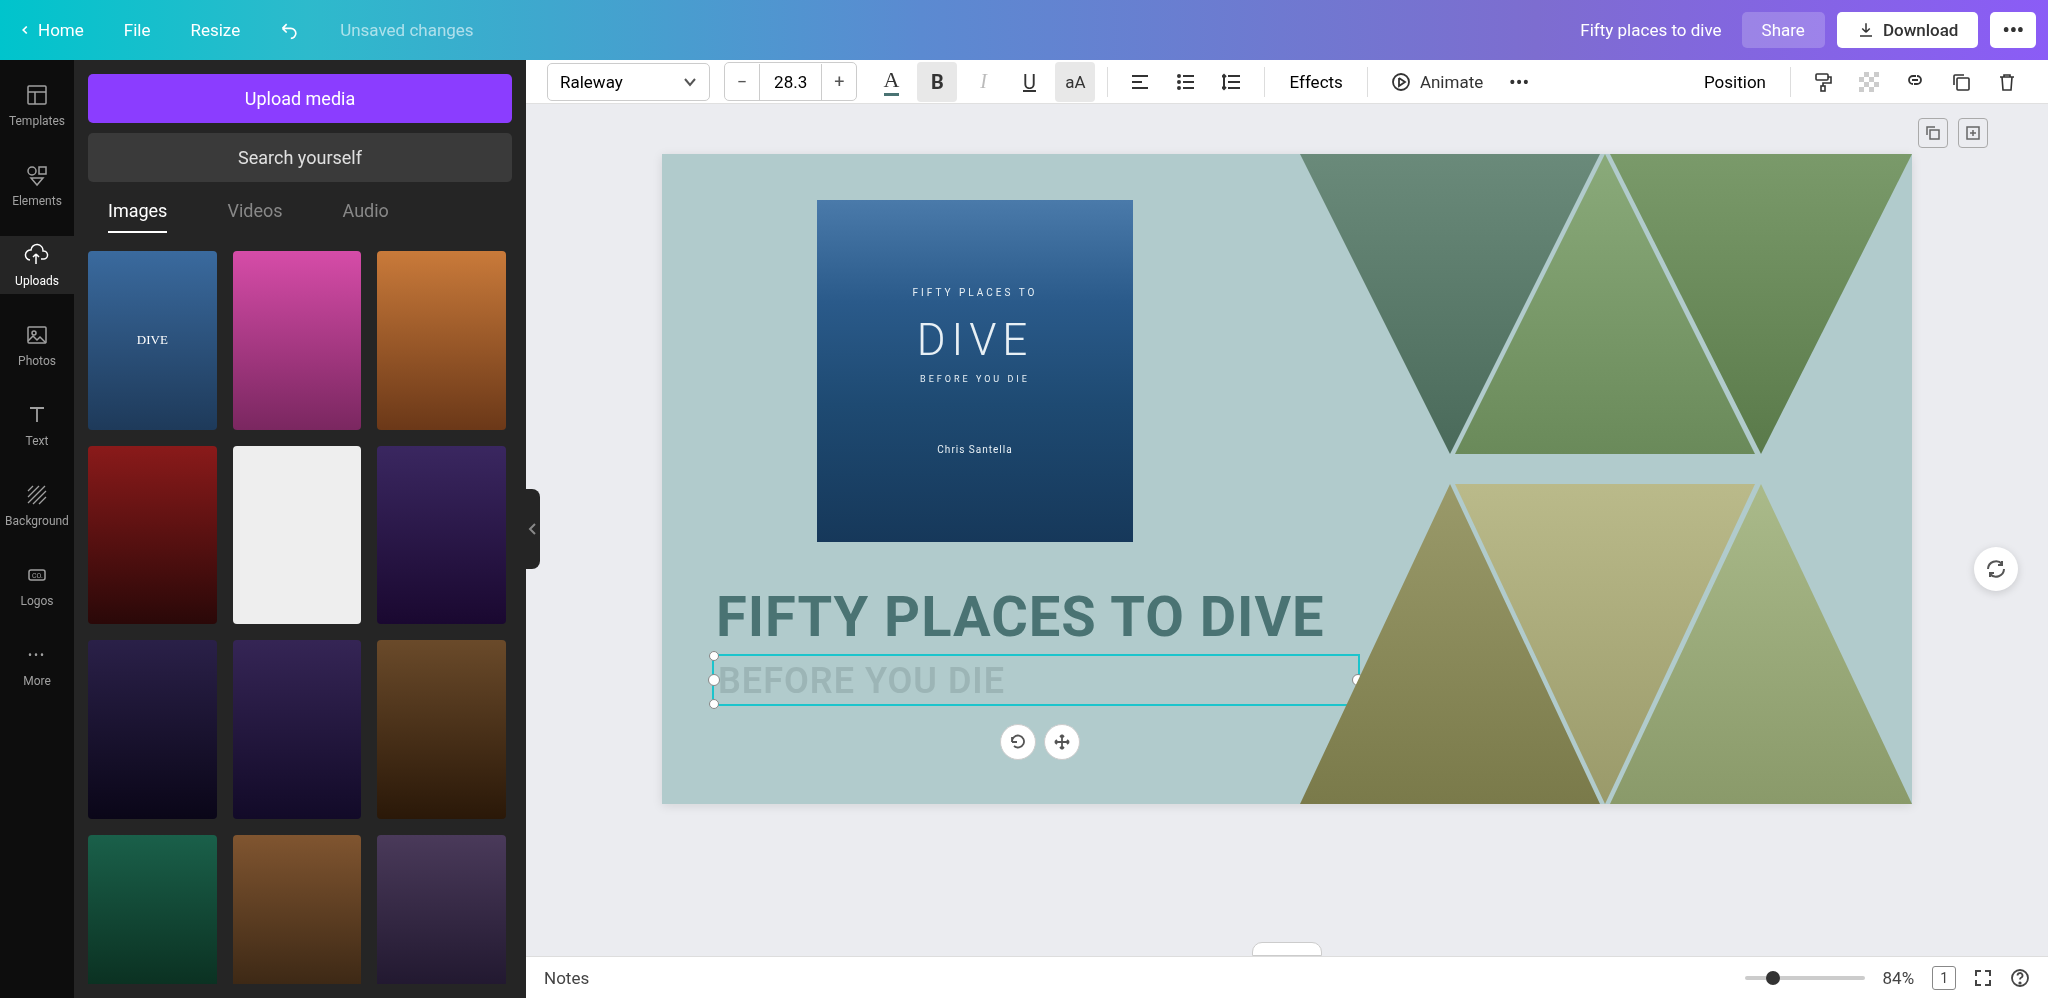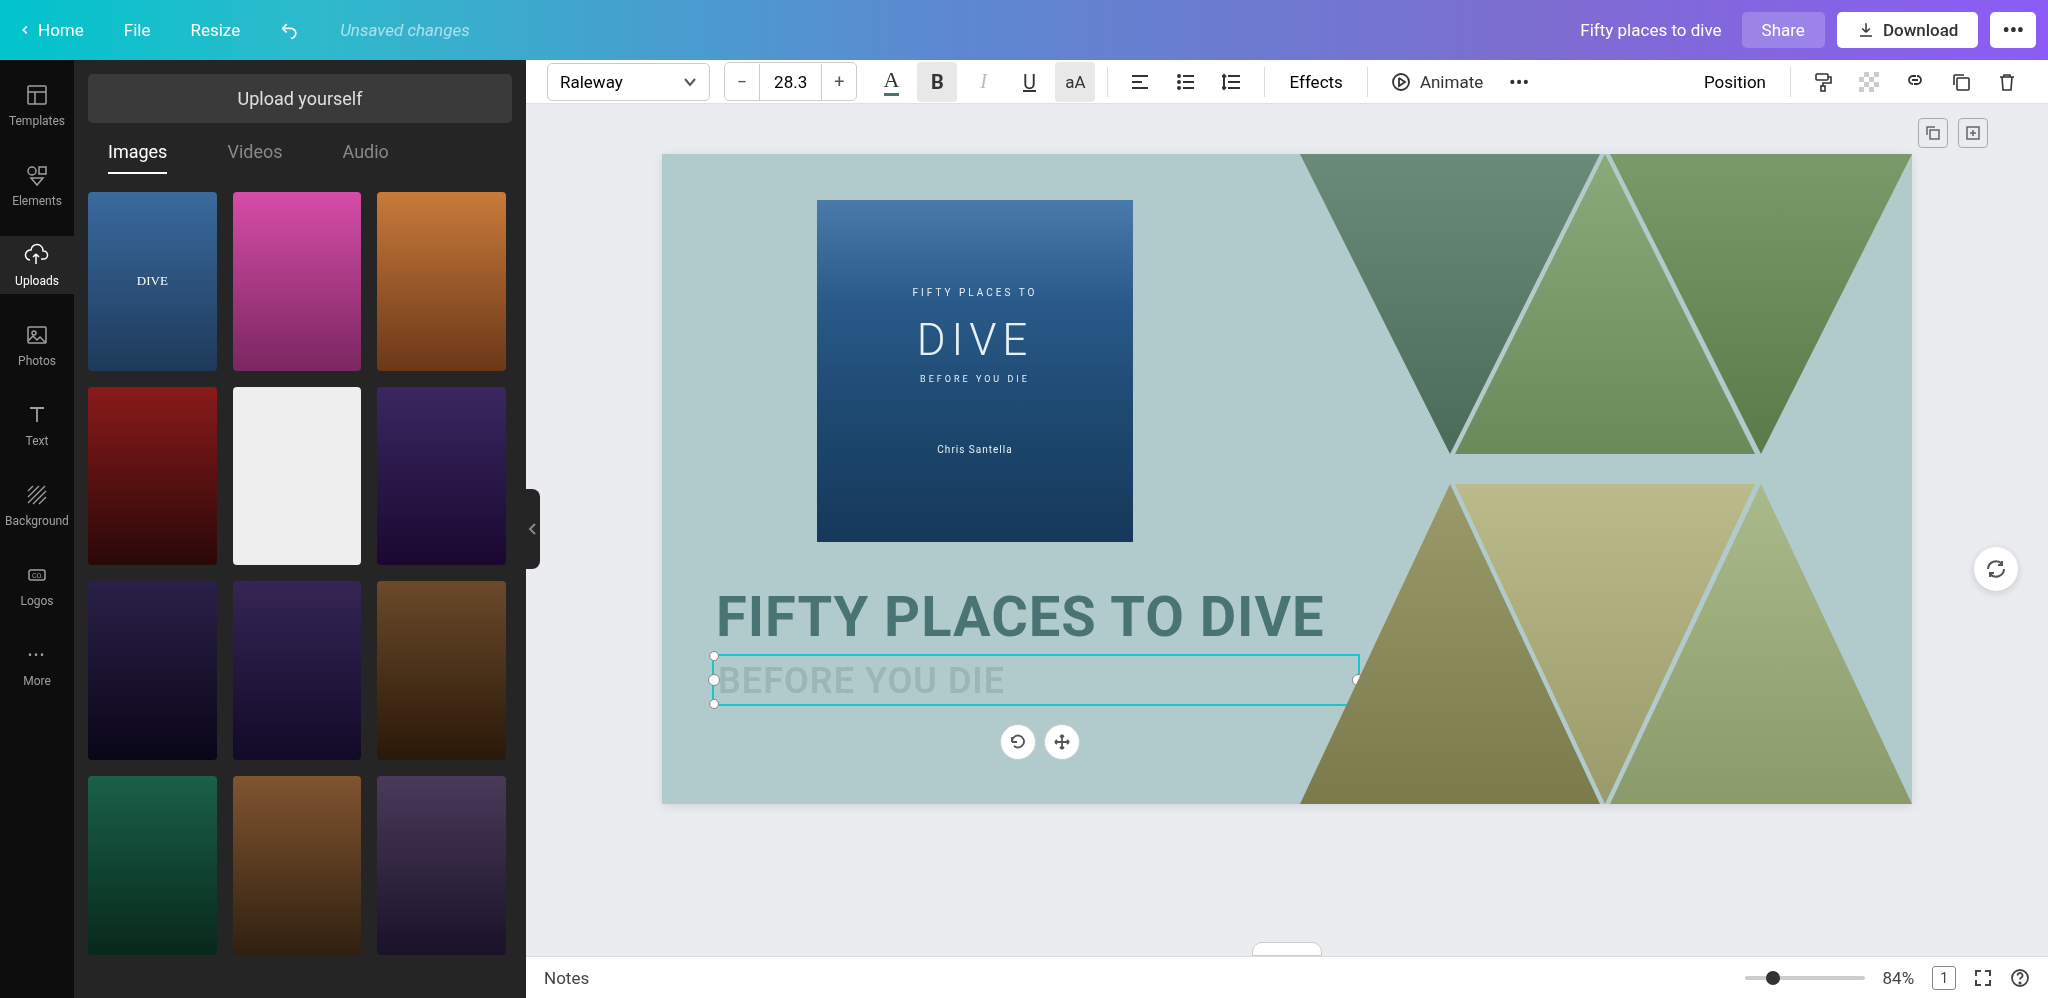--- a/index.html
+++ b/index.html
@@ -1,21 +1,21 @@
 <!DOCTYPE html>
 <html><head>
 <meta charset="utf-8">
 <style>
 *{box-sizing:border-box;margin:0;padding:0;font-family:-apple-system,BlinkMacSystemFont,"Segoe UI",Roboto,sans-serif}
 body{width:2048px;height:998px;overflow:hidden;background:#1a1a1a;display:flex;flex-direction:column}
 .topbar{height:60px;background:linear-gradient(90deg,#00c4cc 0%,#2dbacc 15%,#5b8ad1 45%,#7d6dd0 75%,#8b5cf6 100%);display:flex;align-items:center;padding:0 12px;color:#fff;font-size:17px}
 .topbar-left{display:flex;align-items:center;gap:28px}
 .tb-btn{cursor:pointer;padding:4px 6px}
 .back-home{display:flex;align-items:center;gap:6px}
-.unsaved{opacity:.6;font-style:italic}
+.unsaved{opacity:.6;}
 .topbar-right{margin-left:auto;display:flex;align-items:center;gap:12px}
 .doc-title{font-size:17px;margin-right:8px}
 .share-btn{background:rgba(255,255,255,.2);padding:8px 20px;border-radius:5px;cursor:pointer}
 .download-btn{background:#fff;color:#333;padding:8px 20px;border-radius:5px;display:flex;align-items:center;gap:8px;cursor:pointer;font-weight:500}
 .more-btn{background:#fff;color:#333;padding:8px 12px;border-radius:5px;cursor:pointer;font-weight:700;font-size:20px;line-height:1}
 .main{flex:1;display:flex;overflow:hidden}
 .rail{width:74px;background:#0d0d0d;display:flex;flex-direction:column;align-items:flex-end;padding-top:16px;gap:22px}
 .rail-item{display:flex;flex-direction:column;align-items:center;gap:6px;color:#a0a0a0;font-size:12px;cursor:pointer;padding:6px 0;width:100%}
 .rail-item.active{color:#fff;background:#252525}
 .rail-icon{width:26px;height:26px;display:flex;align-items:center;justify-content:center}
@@ -190,21 +190,22 @@
         </div>
       <span>Logos</span>
     </div>
     <div class="rail-item">
       <div class="rail-icon" style="color:#a0a0a0;letter-spacing:2px">•••</div>
       <span>More</span>
     </div>
   </div>
 
   <div class="side-panel">
-    <div class="record-btn">Upload yourself</div>
+    <div class="upload-btn">Upload media</div>
+    <div class="record-btn">Search yourself</div>
     <div class="tabs">
       <div class="tab active">Images</div>
       <div class="tab">Videos</div>
       <div class="tab">Audio</div>
     </div>
     <div class="thumbs">
       <div class="thumb th1">DIVE</div>
       <div class="thumb th2"></div>
       <div class="thumb th3"></div>
       <div class="thumb th4"></div>

